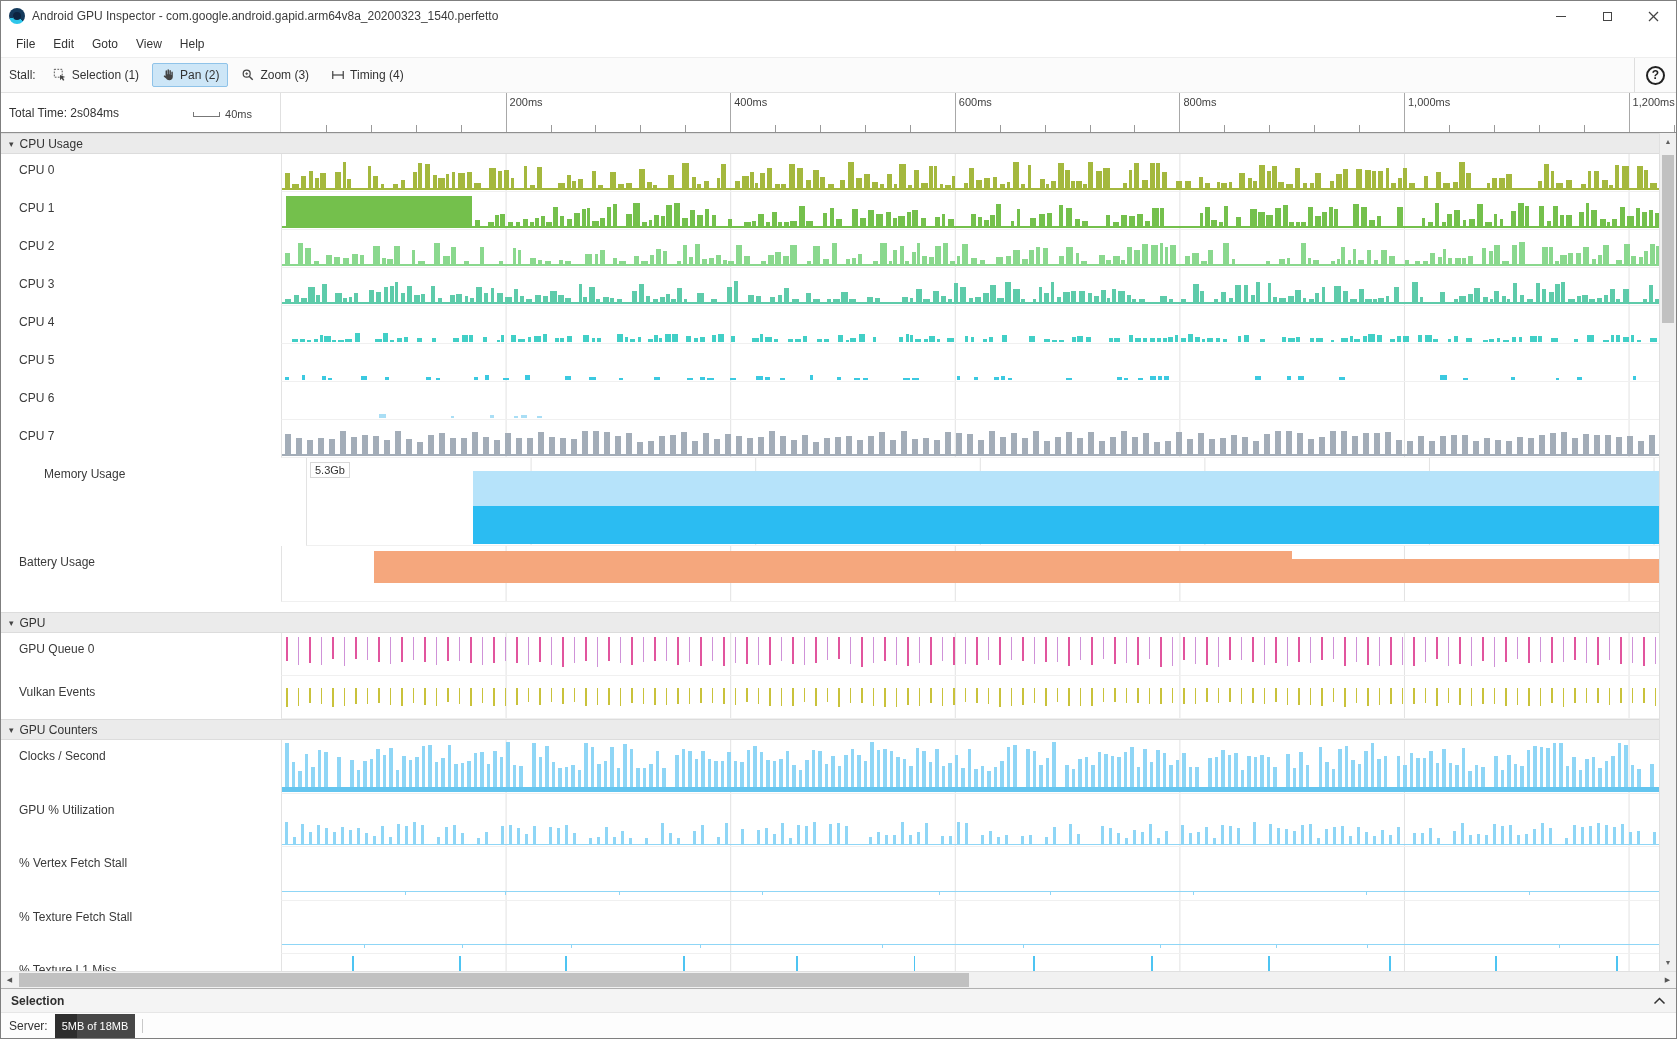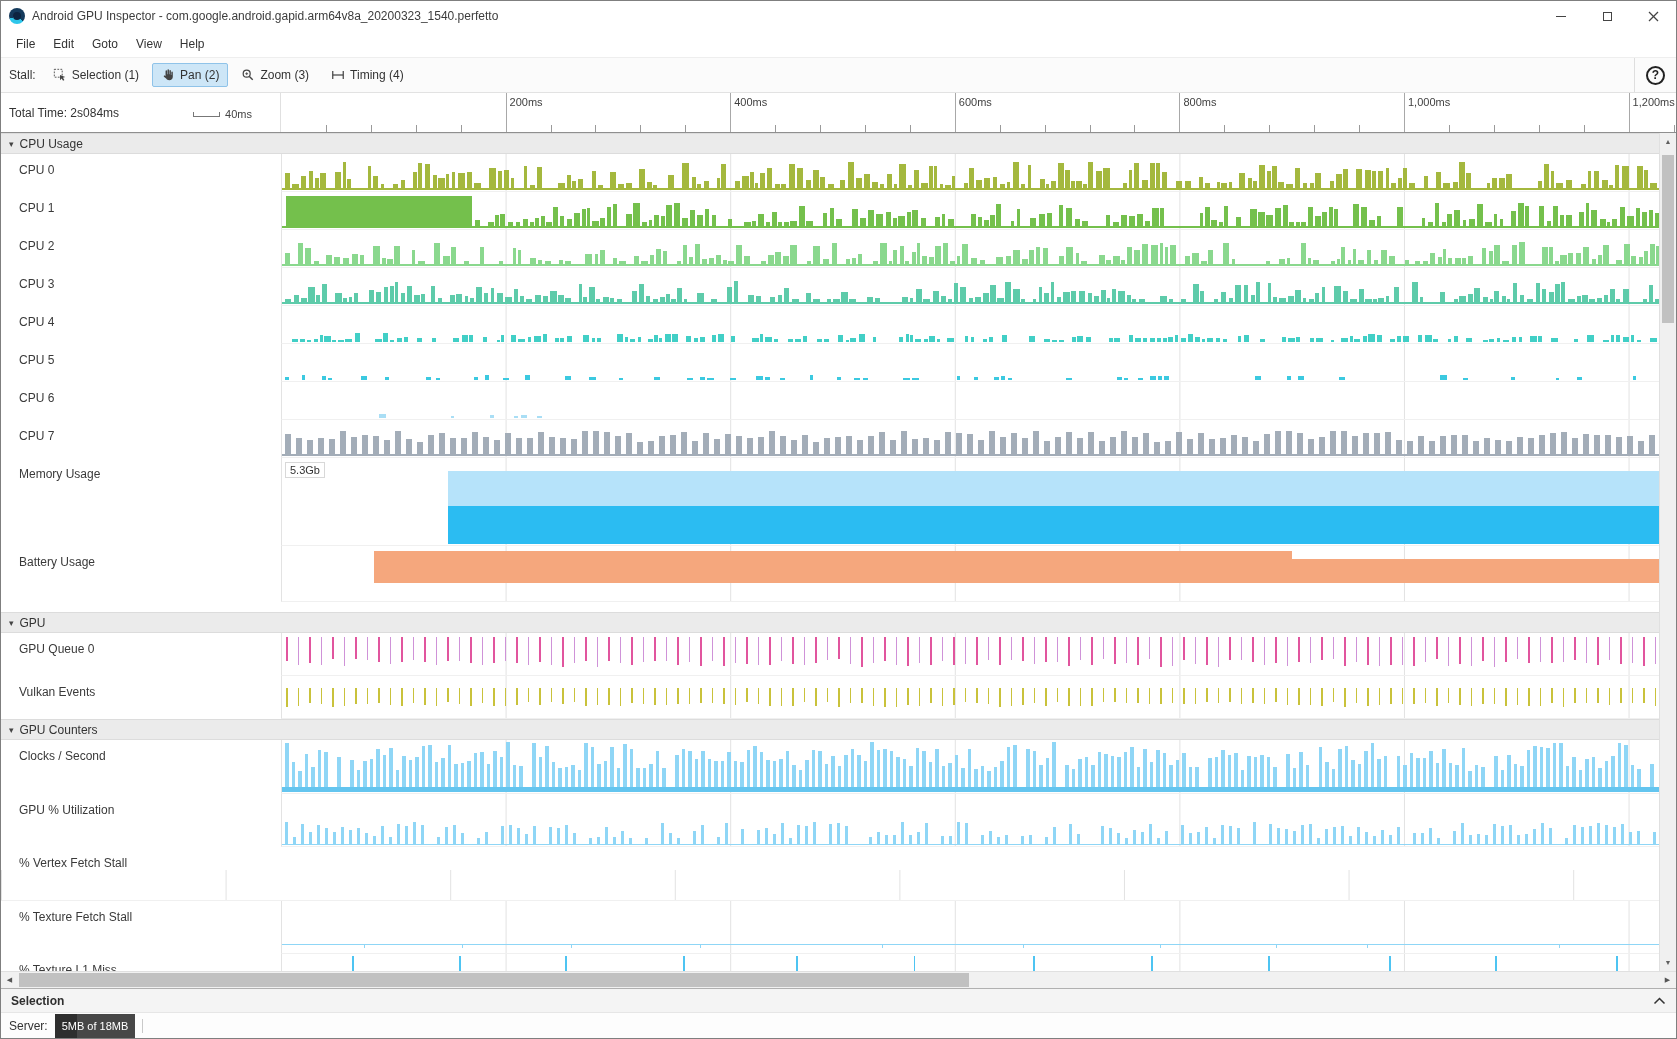--- a/index.html
+++ b/index.html
@@ -1221,21 +1221,21 @@
             <rect x="1323" y="14.782302917018534" width="6" height="18.717697082981466" fill="#a3adb8"></rect>
             <rect x="1334" y="17.44123578682542" width="6" height="16.05876421317458" fill="#a3adb8"></rect>
             <rect x="1345" y="16.13969790957868" width="6" height="17.36030209042132" fill="#a3adb8"></rect>
             <rect x="1356" y="20.87904023773968" width="6" height="12.620959762260318" fill="#a3adb8"></rect>
             <rect x="1367" y="15.43297660700977" width="6" height="18.06702339299023" fill="#a3adb8"></rect>
             <rect x="1378" y="14.633473140895369" width="6" height="18.86652685910463" fill="#a3adb8"></rect>
             <rect x="1389" y="20.884261813983322" width="6" height="12.615738186016678" fill="#a3adb8"></rect>
           </svg>
         </div>
       </div>
-      <div class="track-row" style="height: 88px;">
+      <div class="track-row" style="height: 88px; margin-left: 25px;">
         <div class="row-label">Memory Usage</div>
         <div class="row-chart">
           <svg width="1394" height="87" shape-rendering="crispEdges" style="position: absolute; left: 0px; top: 0px;">
             <rect x="166" y="13" width="1228" height="35" fill="#b6e3fa"></rect>
             <rect x="166" y="48" width="1228" height="38" fill="#2bbcf2"></rect>
           </svg>
           <span class="value-chip">5.3Gb</span>
         </div>
       </div>
       <div class="track-row" style="height: 56px;">
@@ -1868,21 +1868,21 @@
             <rect x="1331" y="32.99242503017187" width="3" height="16.507574969828127" fill="#8fd6f6"></rect>
             <rect x="1339" y="30.238097188174727" width="3" height="19.261902811825273" fill="#8fd6f6"></rect>
             <rect x="1347" y="38.187524127364156" width="3" height="11.31247587263584" fill="#8fd6f6"></rect>
             <rect x="1355" y="36.61988313615322" width="3" height="12.880116863846778" fill="#8fd6f6"></rect>
             <rect x="1371" y="38.13751050055027" width="3" height="11.362489499449728" fill="#8fd6f6"></rect>
             <rect x="1379" y="43.42740603625774" width="3" height="6.072593963742257" fill="#8fd6f6"></rect>
             <rect x="1387" y="33.45259631276131" width="3" height="16.047403687238692" fill="#8fd6f6"></rect>
           </svg>
         </div>
       </div>
-      <div class="track-row" style="height: 54px; flex-direction: column;">
+      <div class="track-row" style="height: 54px;">
         <div class="row-label">% Vertex Fetch Stall</div>
         <div class="row-chart">
           <svg width="1394" height="53" shape-rendering="crispEdges" style="position: absolute; left: 0px; top: 0px;">
             <rect x="0" y="44" width="1394" height="1.2" fill="#8fd6f6"></rect>
             <rect x="123.24542034417391" y="44" width="1" height="3.5" fill="#8fd6f6"></rect>
             <rect x="223.454255387187" y="44" width="1" height="3.5" fill="#8fd6f6"></rect>
             <rect x="336.7374129407108" y="44" width="1" height="3.5" fill="#8fd6f6"></rect>
             <rect x="480.17142536118627" y="44" width="1" height="3.5" fill="#8fd6f6"></rect>
             <rect x="657.1016634535044" y="44" width="1" height="3.5" fill="#8fd6f6"></rect>
             <rect x="767.6782953366637" y="44" width="1" height="3.5" fill="#8fd6f6"></rect>

